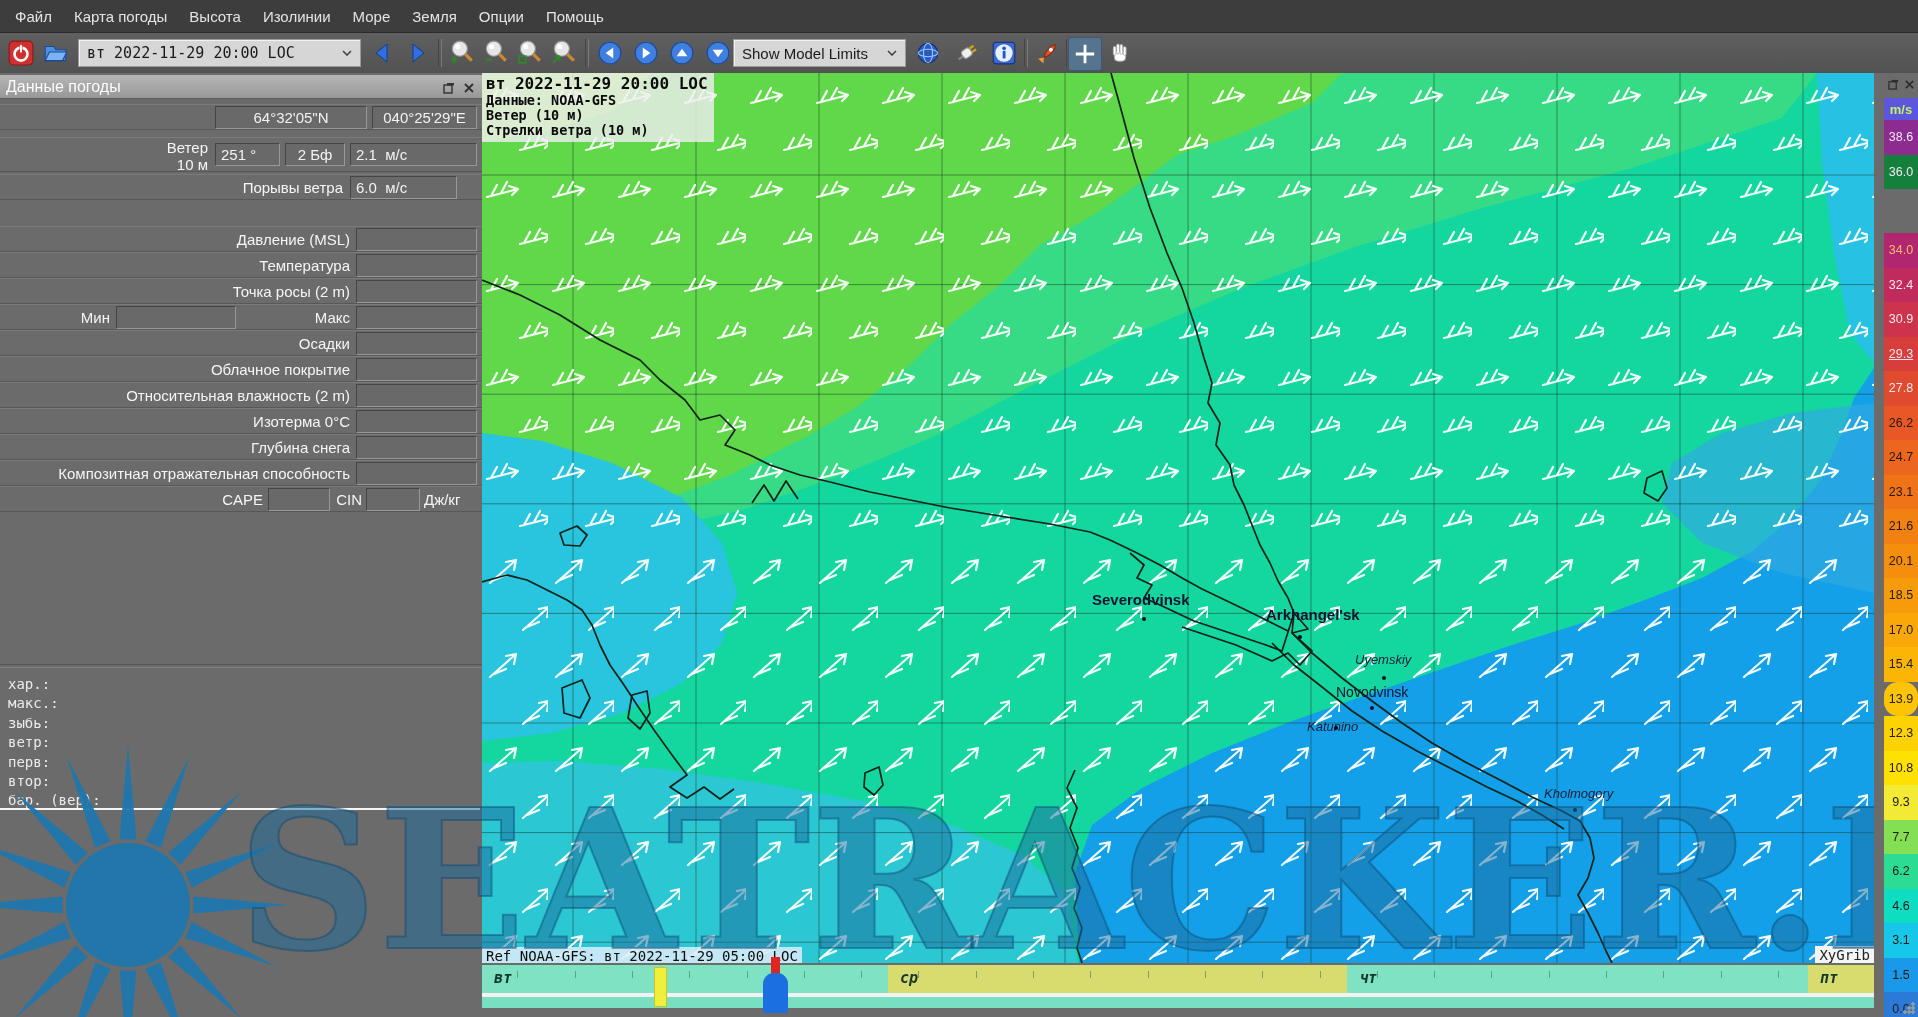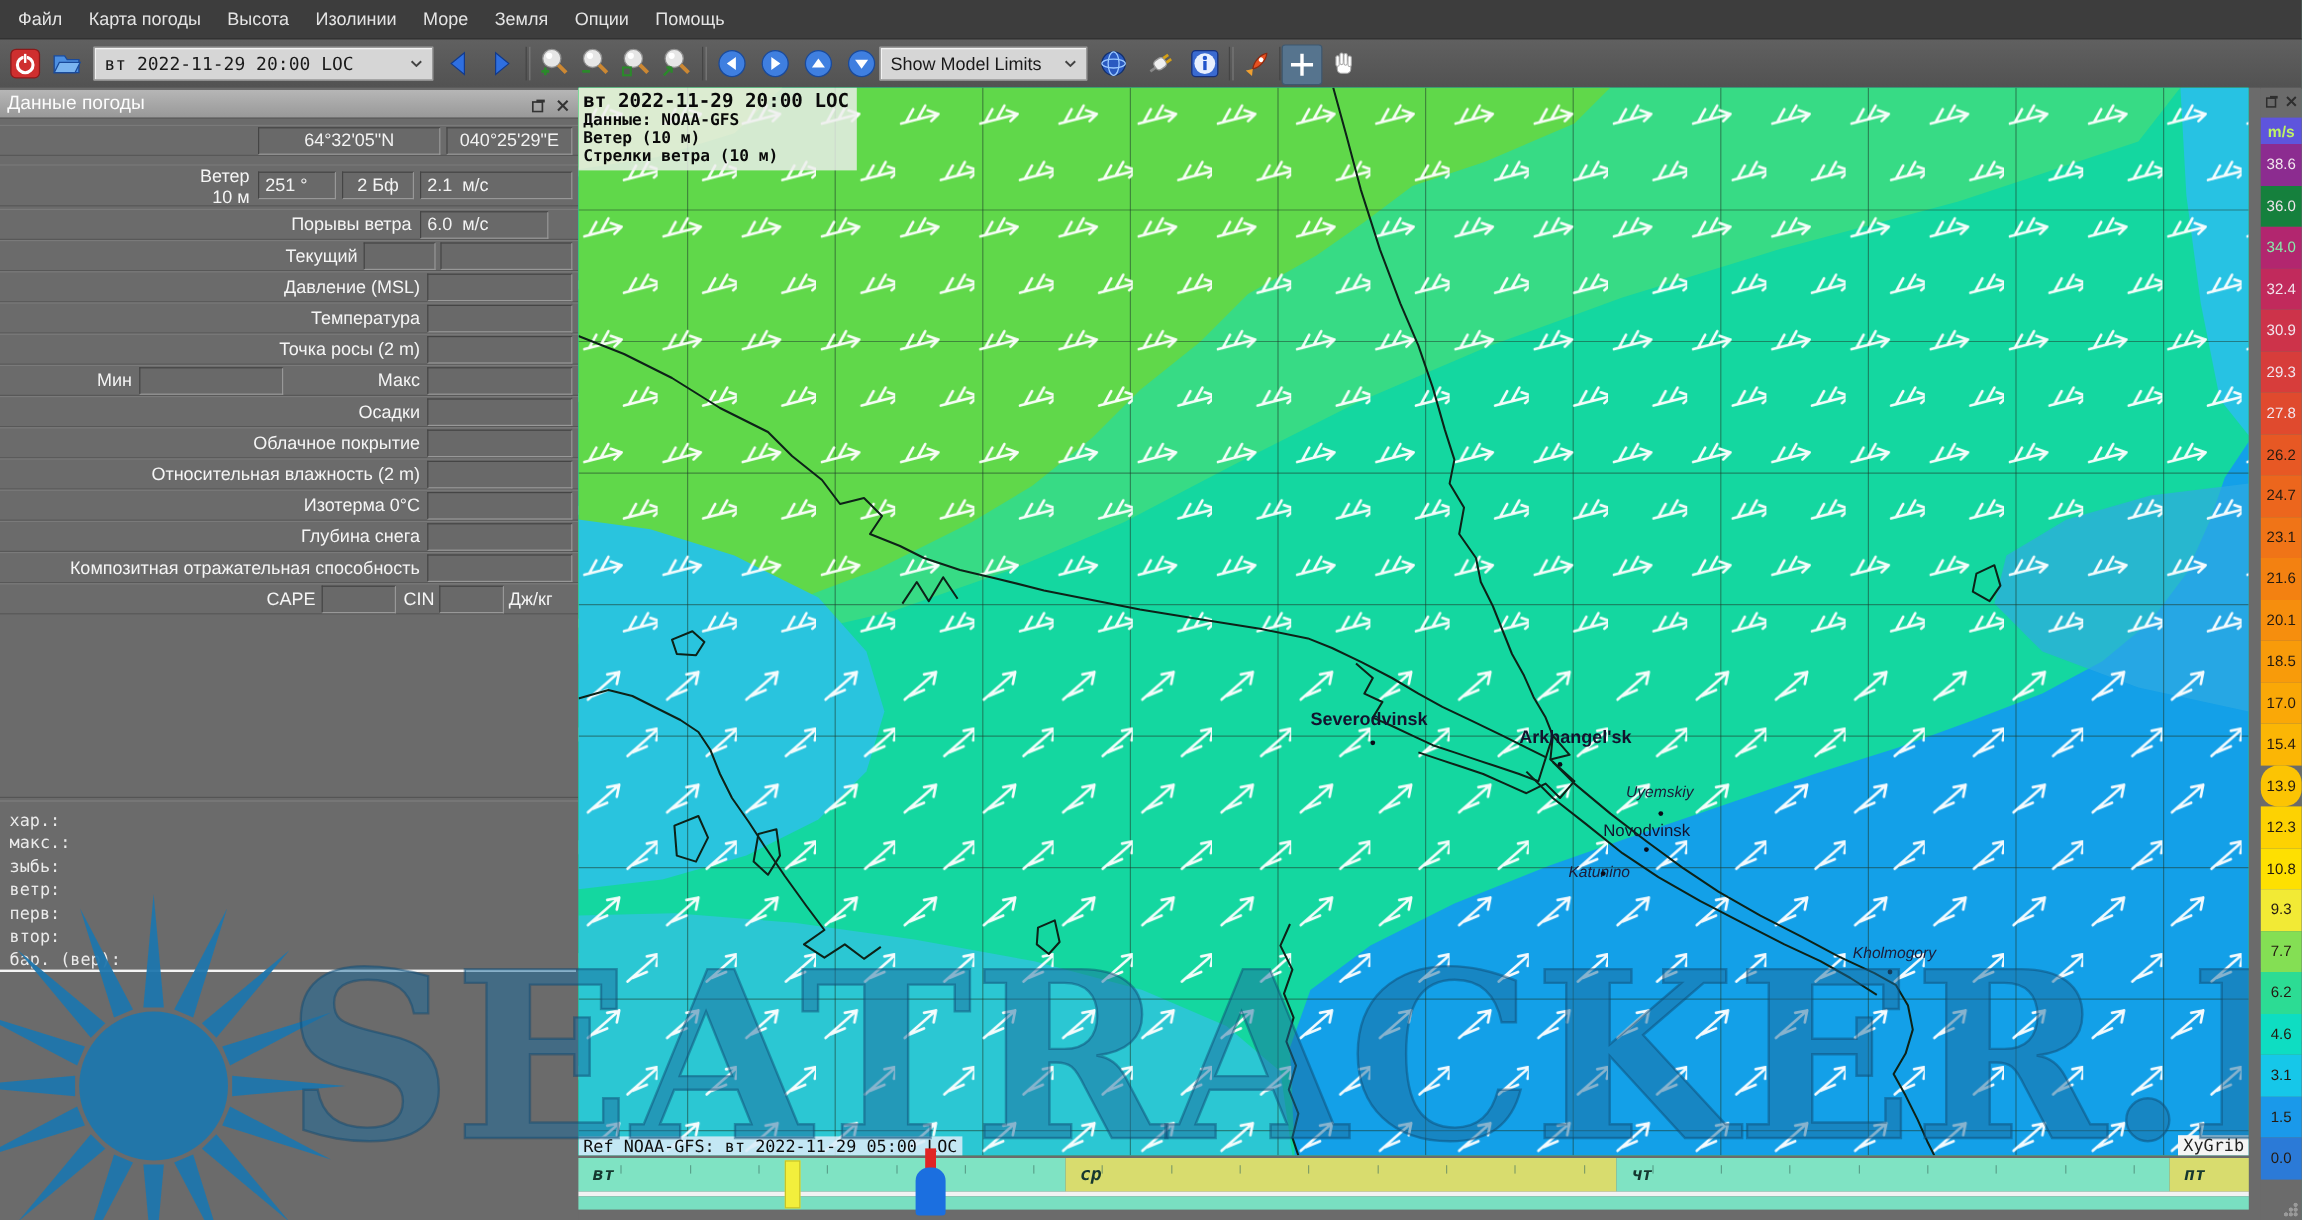--- a/index.html
+++ b/index.html
@@ -272,25 +272,20 @@
       <div class="fld" style="left:215px;width:65px;top:5px"><span>251 °</span></div>
       <div class="fld ctr" style="left:285px;width:60px;top:5px"><span>2 Бф</span></div>
       <div class="fld" style="left:350px;width:127px;top:5px"><span>2.1  м/с</span></div>
     </div>
 
     <div class="prow" style="top:101px">
       <div class="plabel" style="right:139px">Порывы ветра</div>
       <div class="fld" style="left:350px;width:107px"><span>6.0  м/с</span></div>
     </div>
 
-    <div class="prow" style="top:127px">
-      <div class="plabel" style="right:184px">Текущий</div>
-      <div class="fld" style="left:303px;width:60px"></div>
-      <div class="fld" style="left:367px;width:110px"></div>
-    </div>
 
     <div class="prow" style="top:153px">
       <div class="plabel" style="right:132px">Давление (MSL)</div>
       <div class="fld" style="left:356px;width:121px"></div>
     </div>
 
     <div class="prow" style="top:179px">
       <div class="plabel" style="right:132px">Температура</div>
       <div class="fld" style="left:356px;width:121px"></div>
     </div>
@@ -489,24 +484,24 @@
     </div>
     <div class="scbtn" style="left:18px">
       <svg width="11" height="11" viewBox="0 0 12 12">
           <path d="M2,2 L10,10 M10,2 L2,10" stroke="#2e2e2e" stroke-width="1.8"></path>
         </svg>
     </div>
     <div id="unitband" style="background: rgb(94, 85, 221);">m/s</div>
     <div id="bands">
         <div class="band" style="background: rgb(140, 44, 144); color: rgb(242, 230, 238);">38.6</div>
         <div class="band" style="background: #15803d; color: rgb(242, 230, 238);">36.0</div>
-        <div class="band" style="background: rgb(178, 38, 111); color: #86efac;">34.0</div>
+        <div class="band" style="background: rgb(178, 38, 111); color: #fdba74; margin-top: 44px;">34.0</div>
         <div class="band" style="background: rgb(193, 42, 92); color: rgb(242, 230, 238);">32.4</div>
         <div class="band" style="background: rgb(205, 51, 74); color: rgb(242, 230, 238);">30.9</div>
-        <div class="band" style="background: rgb(215, 61, 59); color: rgb(242, 230, 238);">29.3</div>
+        <div class="band" style="background: rgb(215, 61, 59); color: rgb(242, 230, 238); text-decoration: underline;">29.3</div>
         <div class="band" style="background: rgb(224, 74, 46); color: rgb(242, 230, 238);">27.8</div>
         <div class="band" style="background: rgb(231, 88, 36); color: rgb(36, 26, 16);">26.2</div>
         <div class="band" style="background: rgb(236, 102, 29); color: rgb(36, 26, 16);">24.7</div>
         <div class="band" style="background: rgb(240, 116, 23); color: rgb(36, 26, 16);">23.1</div>
         <div class="band" style="background: rgb(243, 129, 17); color: rgb(36, 26, 16);">21.6</div>
         <div class="band" style="background: rgb(246, 142, 13); color: rgb(36, 26, 16);">20.1</div>
         <div class="band" style="background: rgb(248, 155, 10); color: rgb(36, 26, 16);">18.5</div>
         <div class="band" style="background: rgb(250, 168, 7); color: rgb(36, 26, 16);">17.0</div>
         <div class="band" style="background: rgb(251, 182, 5); color: rgb(36, 26, 16);">15.4</div>
         <div class="band" style="background: rgb(252, 196, 3); color: rgb(36, 26, 16); border-radius: 14px;">13.9</div>

